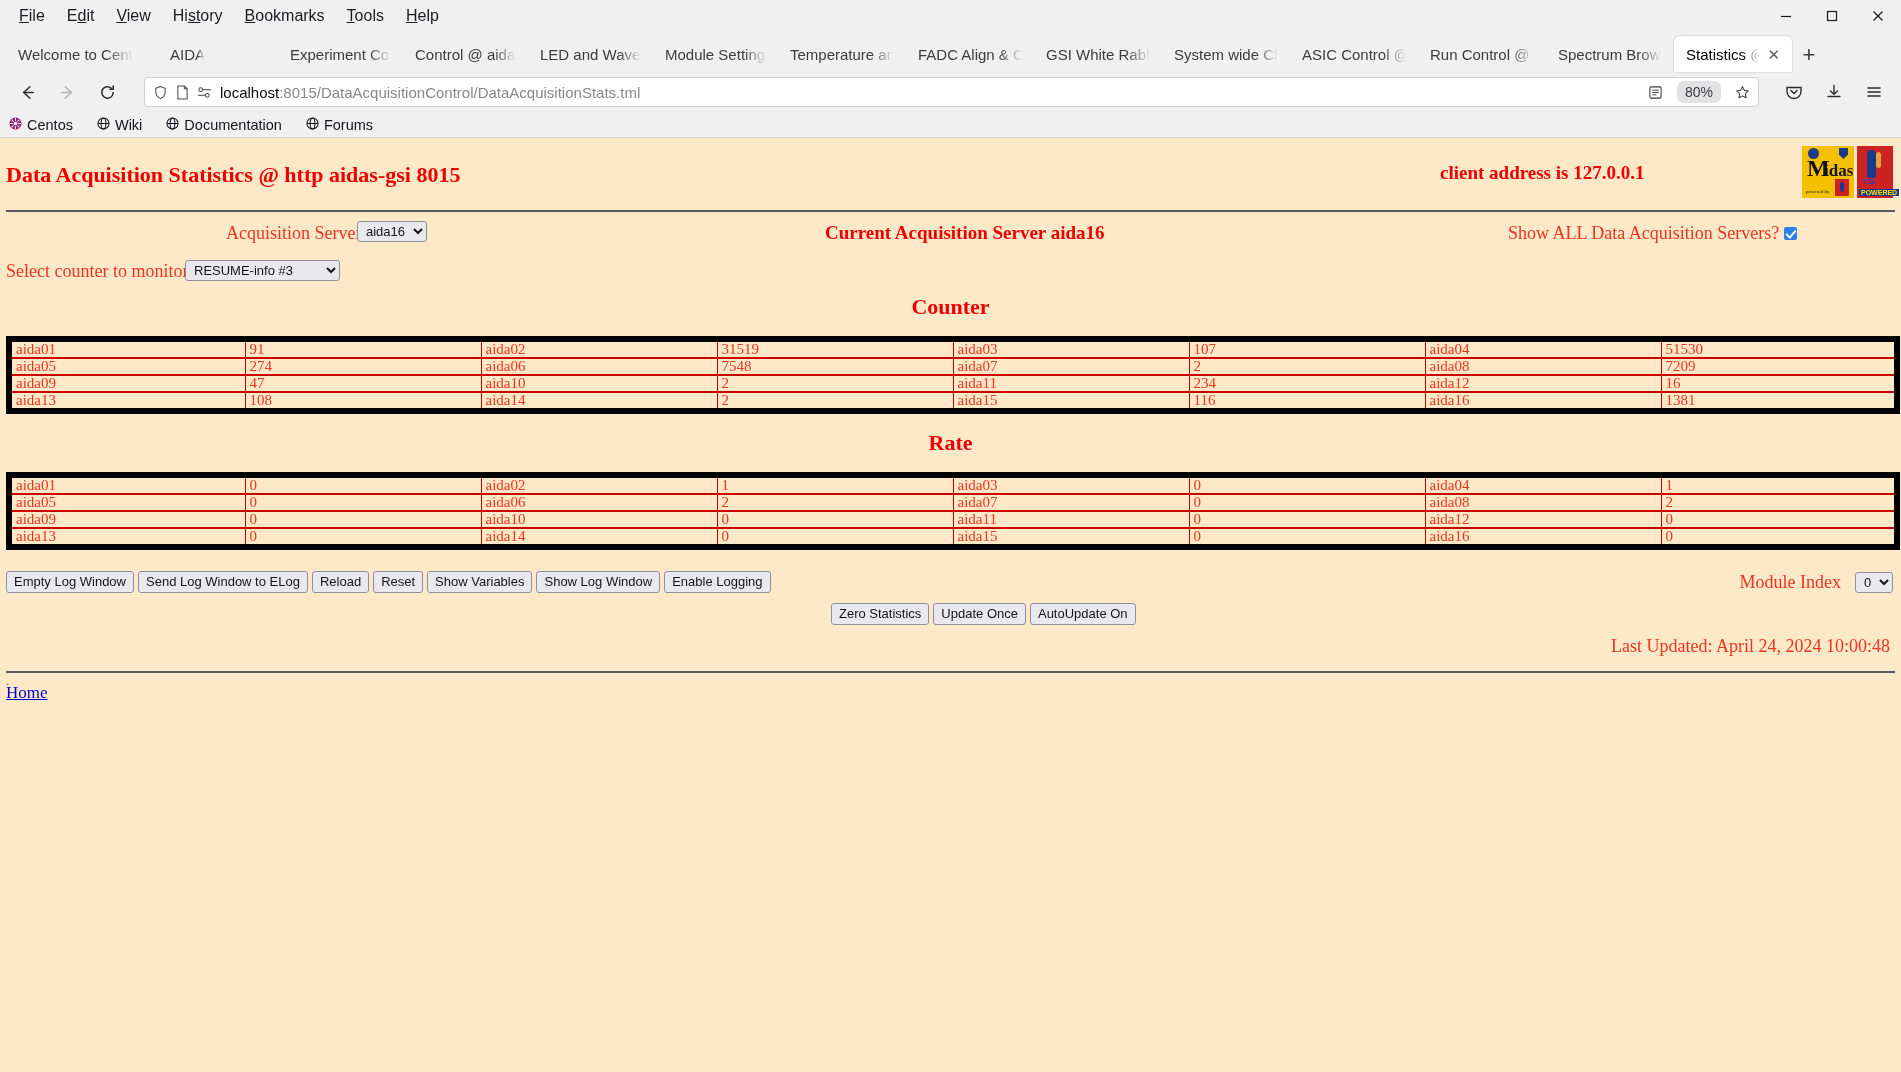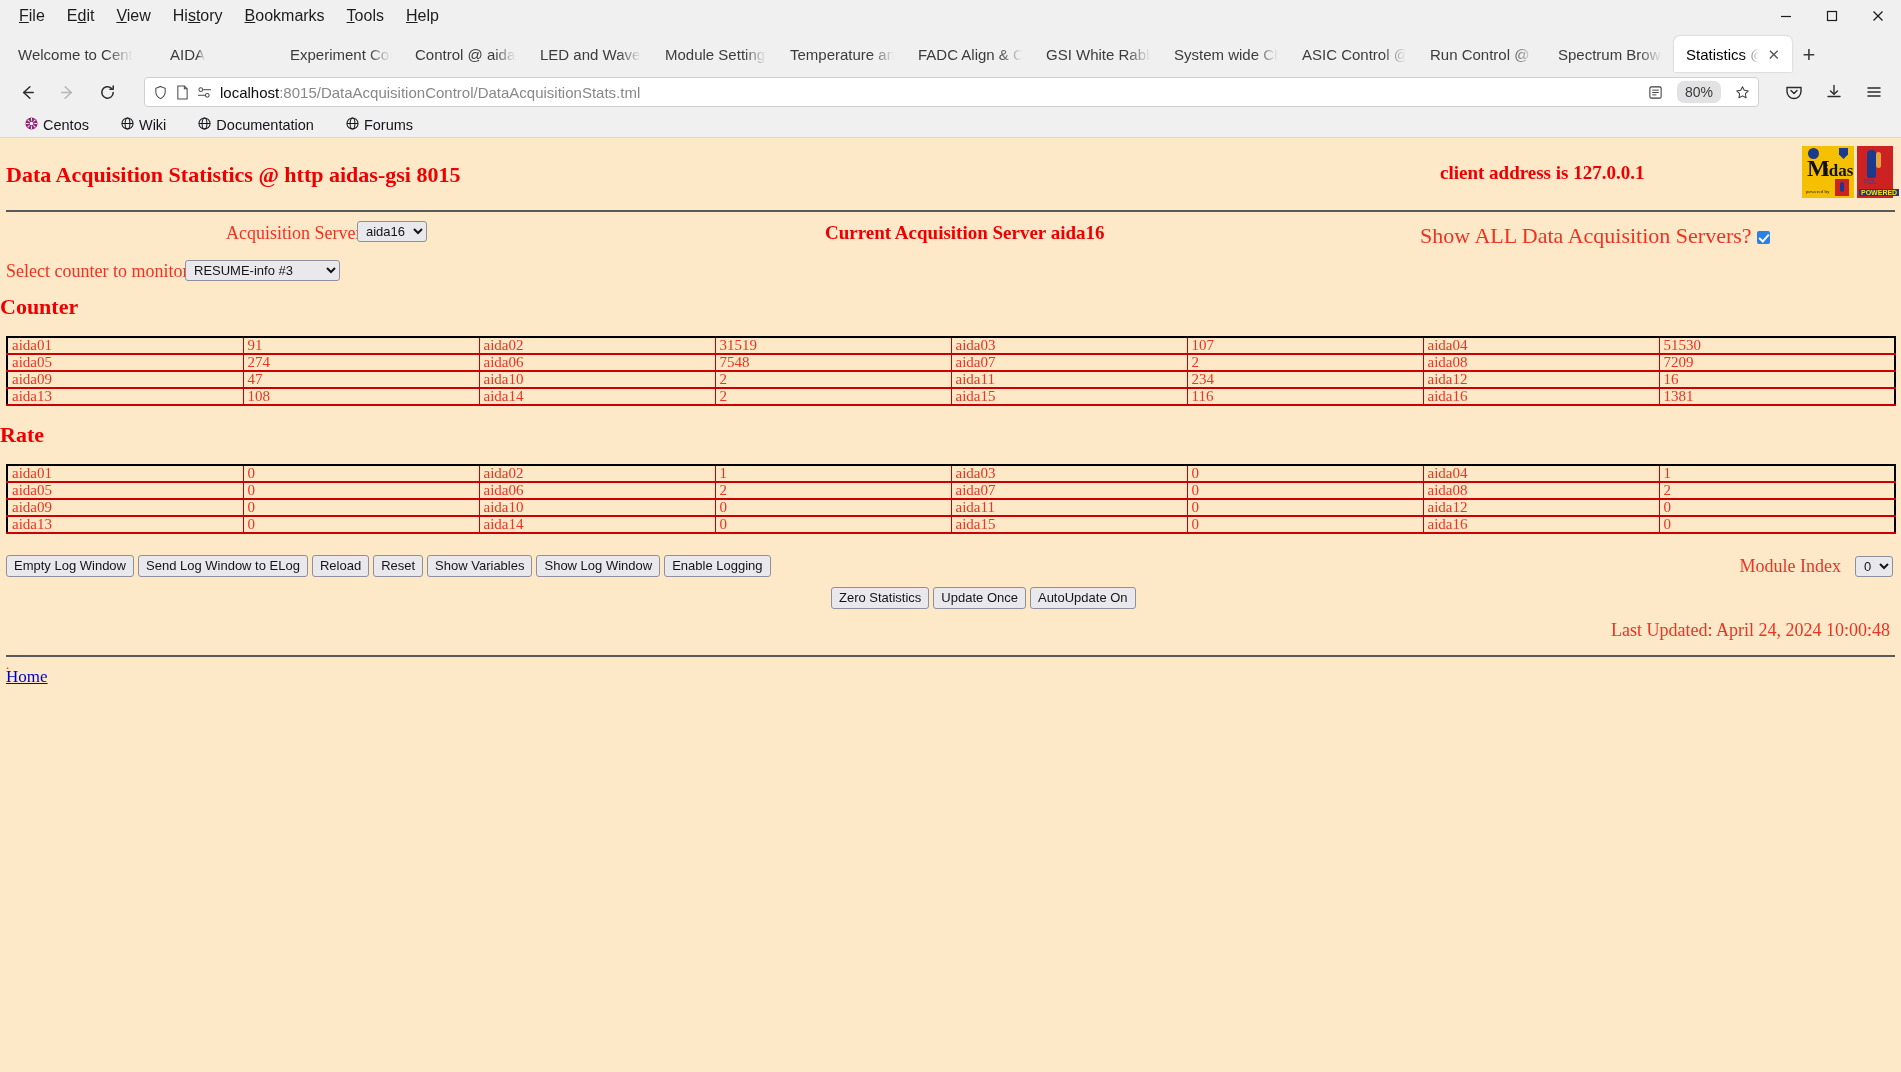--- a/index.html
+++ b/index.html
@@ -130,22 +130,22 @@
     color: #3a3a3a;
     padding: 3px 8px;
     margin-right: 6px;
   }
 
   .bookmarks {
     height: 26px;
     background: #f0f0f0;
     display: flex;
     align-items: center;
-    padding-left: 20px;
-    gap: 19px;
+    padding-left: 4px;
+    gap: 11px;
     border-bottom: 1px solid #d7d7d7;
   }
   .bm {
     display: flex; align-items: center; gap: 5px;
     font-size: 14.5px; color: #15141a;
     padding: 2px 8px 2px 5px;
     white-space: nowrap;
   }
 
   
@@ -253,22 +253,22 @@
   .lbl-acq {
     position: absolute; left: 226px; top: 11px;
     font-size: 18px; color: #ee3322;
   }
   .sel-acq { position: absolute; left: 357px; top: 9px; }
   .cur-acq {
     position: absolute; left: 825px; top: 10px;
     font-size: 19px; font-weight: bold; color: #ee0000;
   }
   .showall {
-    position: absolute; left: 1420px; top: 11px;
-    font-size: 22px; color: #ee3322;
+    position: absolute; left: 1508px; top: 11px;
+    font-size: 18px; color: #ee3322;
   }
   .cbx {
     display: inline-block;
     width: 13px; height: 13px;
     background: #2a7fe8;
     border-radius: 2px;
     vertical-align: -1px;
     margin-left: 5px;
     position: relative;
   }
@@ -294,31 +294,32 @@
     font-family: "Liberation Sans", sans-serif;
     font-size: 13px;
     background: #e9e9ed;
     border: 1px solid #8f8f9d;
     border-radius: 3px;
     padding: 1px 4px;
     color: #15141a;
   }
 
   .tbl-title {
+    text-align: center;
     font-size: 22px;
     font-weight: bold;
     color: #ee0000;
     margin: 4px 0 2px 0;
   }
   table.stats {
     width: 1889px;
     margin: 16px 6px;
     border-collapse: collapse;
     table-layout: fixed;
-    border: 2px solid #000000;
+    border: 6px solid #000000;
   }
   table.stats td {
     border: 1px solid #cc0000;
     border-bottom-width: 2px;
     color: #ee3322;
     font-size: 15px;
     font-family: "Liberation Serif", serif;
     padding: 0 4px;
     height: 15px;
     line-height: 15px;

